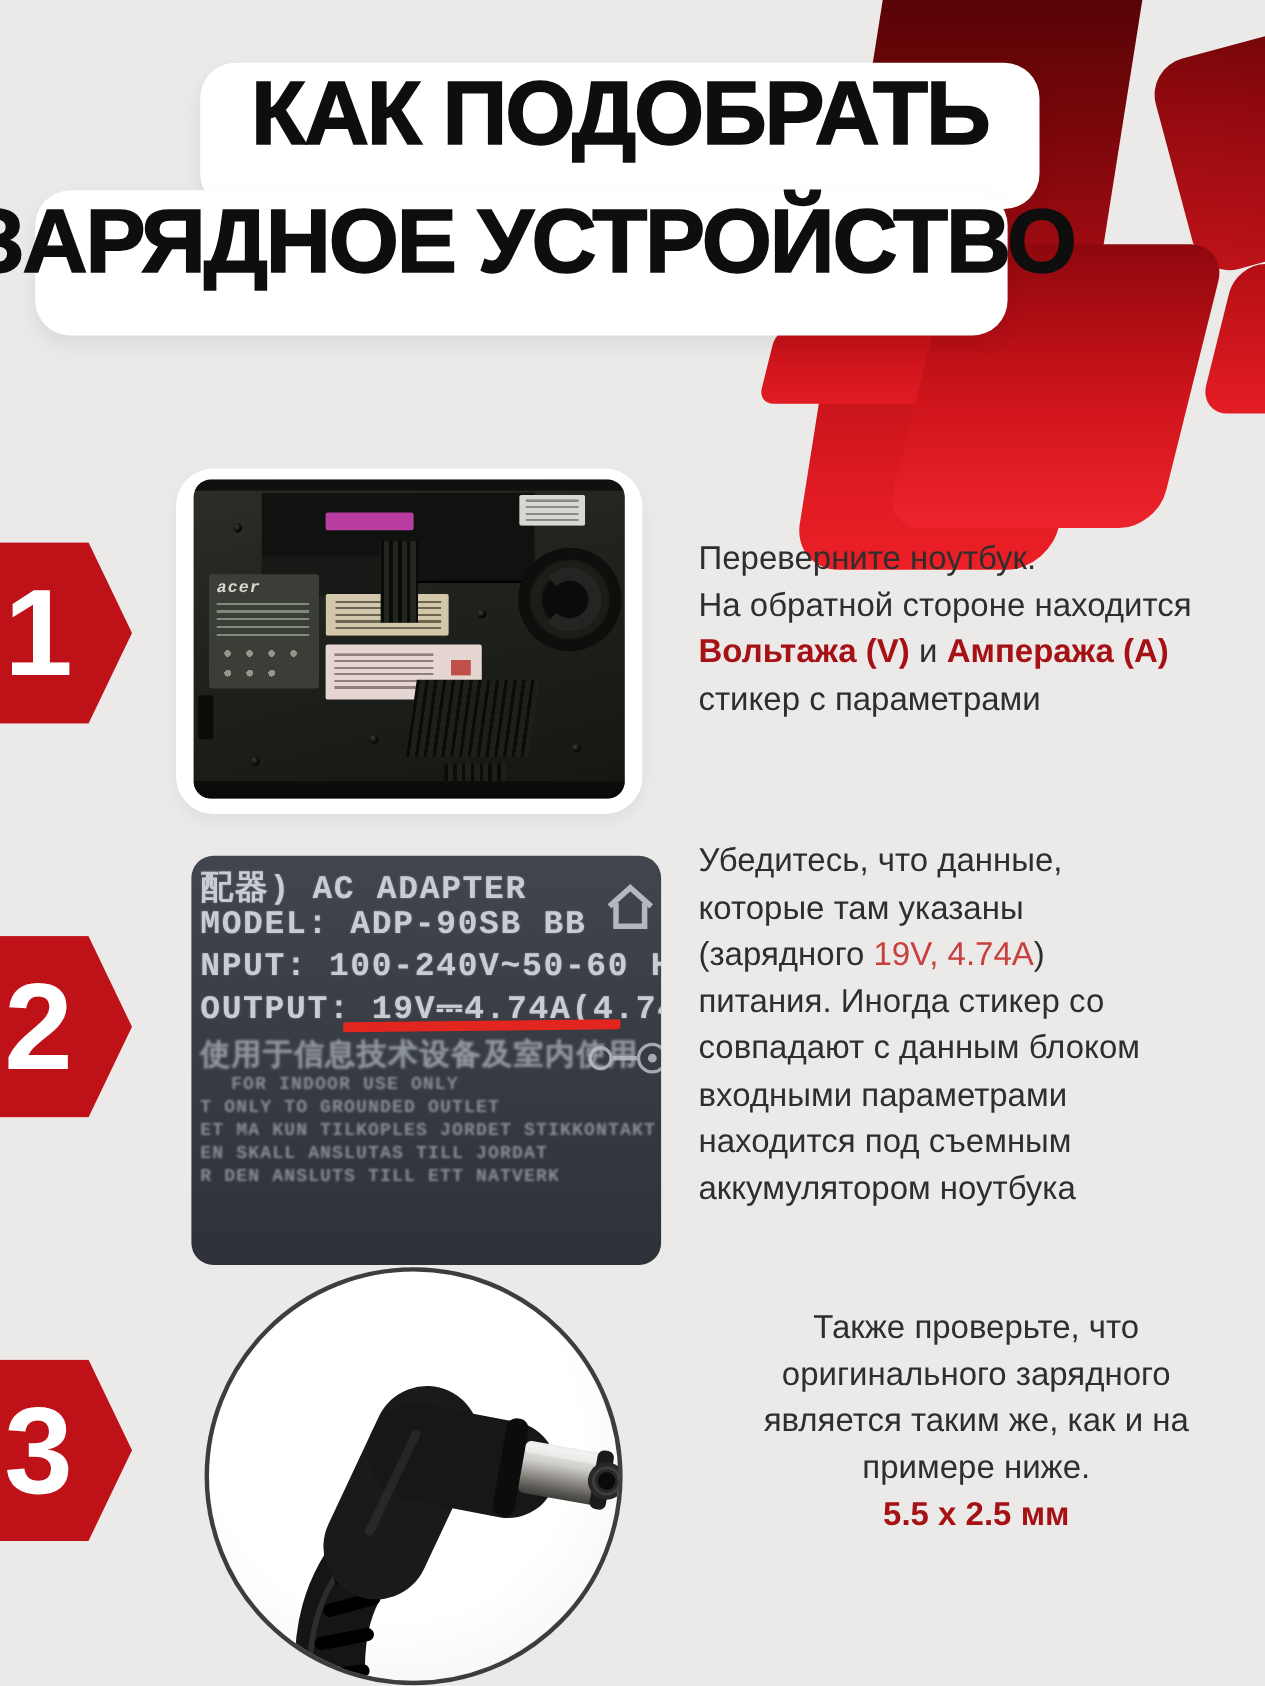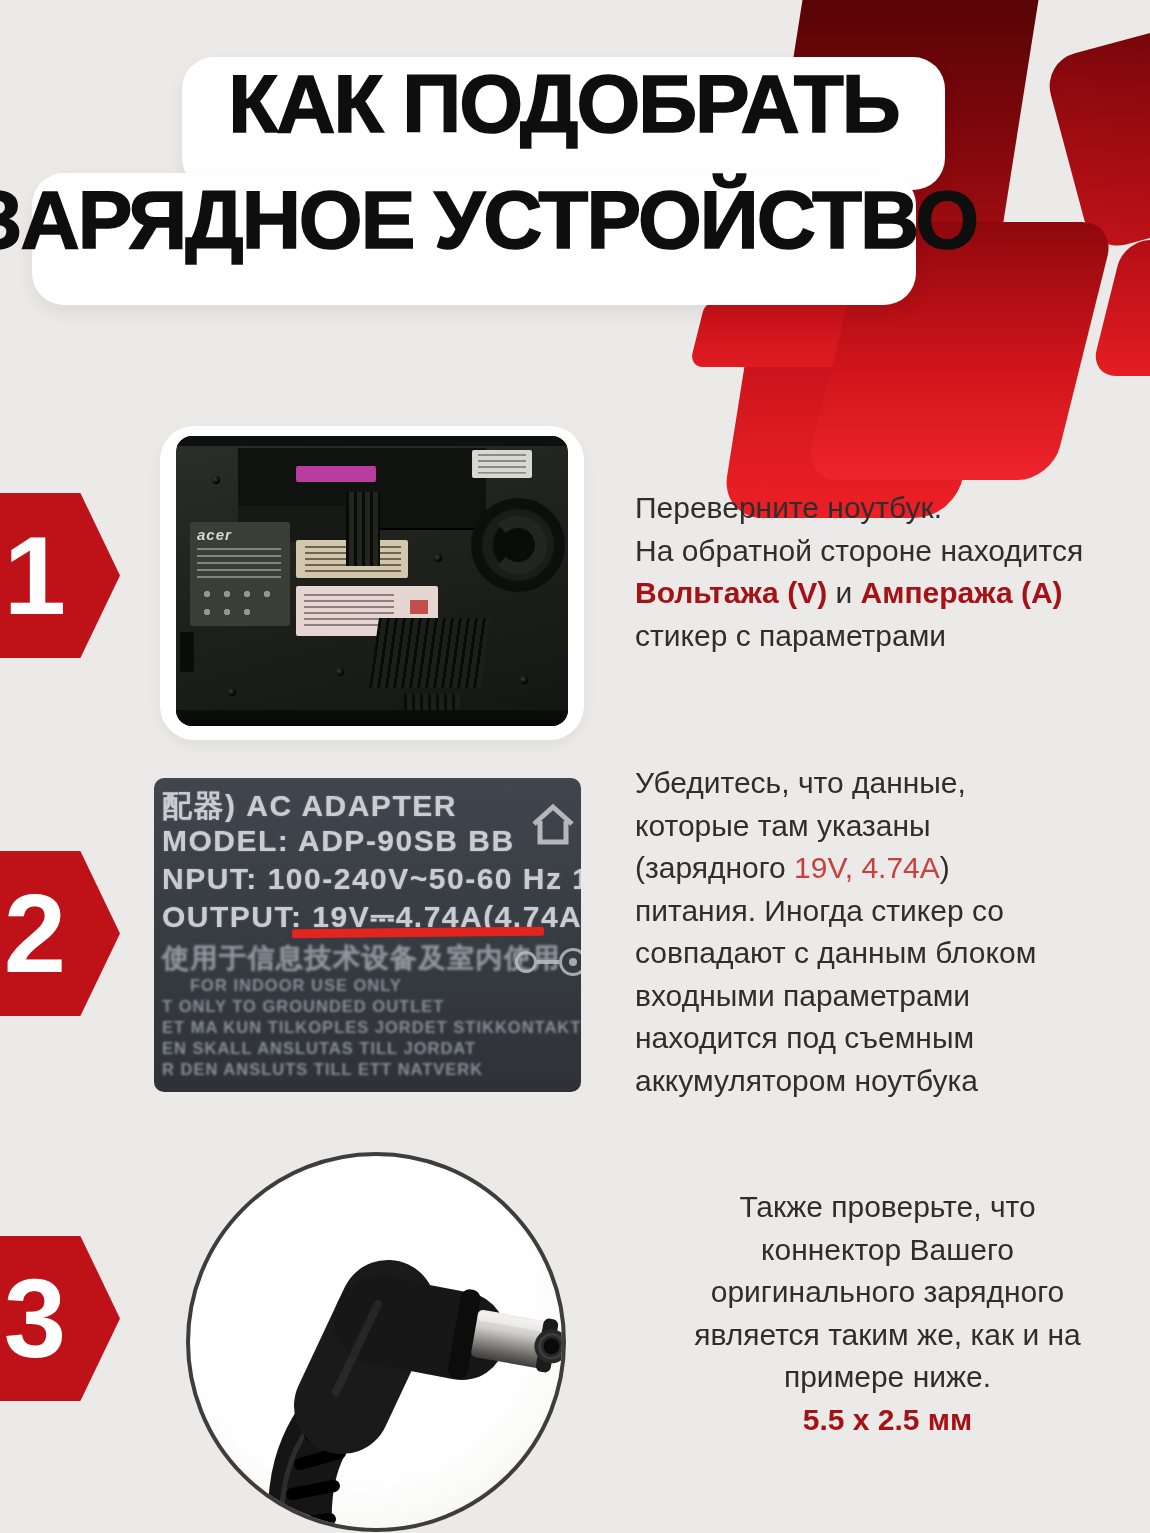--- a/index.html
+++ b/index.html
@@ -55,21 +55,21 @@
     display:flex;align-items:center;justify-content:center;
   }
   .badge span{color:#fff;font-weight:bold;font-size:112px;padding-right:38px;}
   .badge1{top:493px;} .badge2{top:851px;} .badge3{top:1236px;}
   
   .step-text{position:absolute;left:635px;width:505px;font-size:30px;line-height:42.5px;color:#2e2e2e;z-index:2;}
   .step1-text{top:487px;} .step2-text{top:762px;} .step3-text{top:1186px;text-align:center;}
   .red-bold{color:#a51114;font-weight:bold;}
   .red-lite{color:#c7403e;}
   
-  .photo-card{position:absolute;z-index:2;background:#fff;border-radius:34px;box-shadow:0 6px 14px rgba(0,0,0,.05);}
+  .photo-card{position:absolute;z-index:2;background:#fff;border-radius:34px;box-shadow:0 6px 14px rgba(0,0,0,.05);font-family:Liberation Mono, monospace;}
   .card1{left:160px;top:426px;width:424px;height:314px;}
   .laptop{position:absolute;left:16px;top:10px;width:392px;height:290px;border-radius:16px;
     background:linear-gradient(165deg,#2c2e29 0%,#1f211c 45%,#141613 100%);overflow:hidden;}
   .laptop *{position:absolute;}
   .lp-hinge{left:0;top:0;width:100%;height:10px;background:#0f110f;}
   .lp-bay{left:62px;top:12px;width:248px;height:80px;background:#101210;border-bottom:2px solid #000;}
   .lp-bay-step{left:62px;top:70px;width:140px;height:36px;background:#171916;}
   .lp-magenta{left:120px;top:30px;width:80px;height:16px;background:#b93da0;border-radius:2px;}
   .lp-wlabel{left:296px;top:14px;width:60px;height:28px;background:#d8d8d2;border-radius:2px;
     background-image:repeating-linear-gradient(180deg,#8b8b85 0 2px,transparent 2px 6px);background-size:80% 70%;background-position:50% 50%;background-repeat:no-repeat;}
@@ -93,21 +93,21 @@
   .lp-pink::before{content:"";position:absolute;left:8px;top:8px;width:90px;height:34px;
     background:repeating-linear-gradient(180deg,#8f7f7c 0 2px,transparent 2px 6px);}
   .lp-pink::after{content:"";position:absolute;right:10px;top:14px;width:18px;height:14px;background:#c2504a;}
   .lp-vent1{left:170px;top:56px;width:34px;height:74px;background:repeating-linear-gradient(90deg,#090b09 0 3px,#23251f 3px 8px);}
   .lp-vent2{left:198px;top:182px;width:112px;height:70px;background:repeating-linear-gradient(90deg,#0a0c0a 0 3px,#1d1f1b 3px 8px);transform:skewX(-8deg);}
   .lp-vent3{left:228px;top:258px;width:56px;height:16px;background:repeating-linear-gradient(90deg,#0a0c0a 0 3px,#1d1f1b 3px 8px);}
   .lp-slot{left:4px;top:196px;width:14px;height:40px;background:#0a0c0a;border-radius:3px;}
   .lp-lip{left:0;bottom:0;width:100%;height:16px;background:linear-gradient(#0c0e0c,#070907);}
   .lp-screw{width:8px;height:8px;border-radius:50%;background:radial-gradient(circle at 35% 35%,#3a3c38,#000 70%);}
   
-  .card2{left:154px;top:778px;width:427px;height:314px;border-radius:10px;
+  .card2{left:174px;top:778px;width:427px;height:372px;border-radius:20px;
     background:linear-gradient(180deg,#41454d 0%,#363a41 55%,#2e3138 100%);overflow:hidden;box-shadow:none;}
   .al-line{position:absolute;left:8px;white-space:nowrap;color:#c9cdd3;font-size:30px;font-weight:bold;
     letter-spacing:1.5px;filter:blur(.7px);text-shadow:0 0 2px rgba(200,205,212,.45);}
   .al-l1{top:8px;} .al-l2{top:46px;} .al-l3{top:84px;} .al-l4{top:122px;}
   .al-l5{top:162px;font-size:27px;color:#8f959d;filter:blur(1.2px);}
   .al-underline{position:absolute;left:138px;top:150px;width:252px;height:9px;background:#e3251f;transform:rotate(-.6deg);border-radius:2px;z-index:4;}
   .al-small{position:absolute;left:8px;white-space:nowrap;color:#878d96;font-size:16.5px;font-weight:bold;
     letter-spacing:1px;filter:blur(.8px);}
   .al-s0{top:198px;padding-left:28px;} .al-s1{top:219px;} .al-s2{top:240px;} .al-s3{top:261px;} .al-s4{top:282px;}
   .al-house{position:absolute;right:4px;top:22px;opacity:.85;filter:blur(.5px);}
@@ -255,20 +255,19 @@
         <rect x="350" y="149" width="15" height="54" rx="6" fill="#1b1b1b"></rect>
         <circle cx="362" cy="176" r="17" fill="#282828"></circle>
         <circle cx="362" cy="176" r="12" fill="none" stroke="#3e3e3e" stroke-width="2.5"></circle>
         <circle cx="362" cy="176" r="8" fill="#0a0a0a"></circle>
       </g>
     </svg>
   </div>
 
   <div class="step-text step3-text">
     <div>Также проверьте, что</div>
-    <div>коннектор Вашего</div>
     <div>оригинального зарядного</div>
     <div>является таким же, как и на</div>
     <div>примере ниже.</div>
     <div class="red-bold">5.5 x 2.5 мм</div>
   </div>
 
 </div>
 
 </body></html>

